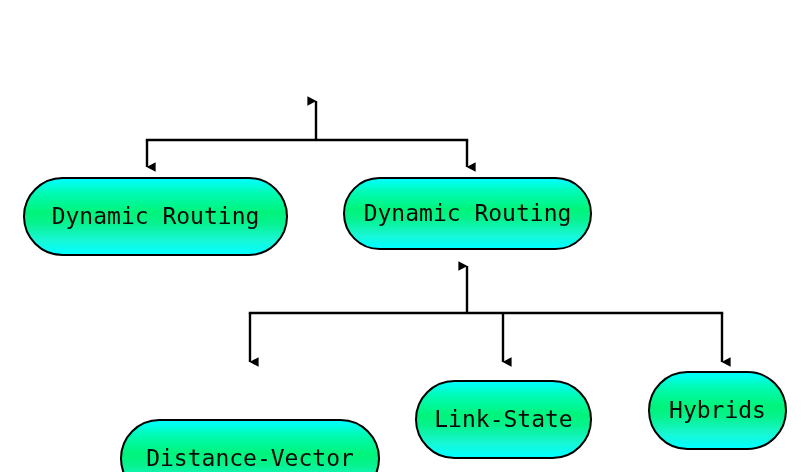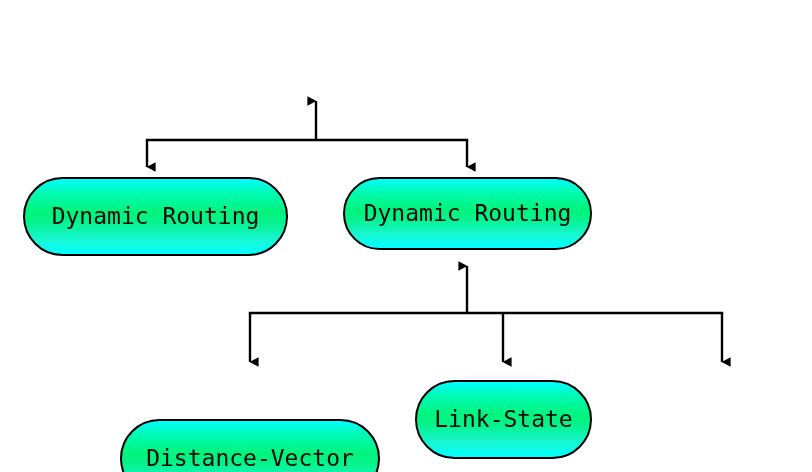--- a/index.html
+++ b/index.html
@@ -99,14 +99,17 @@
   </div>
 
   <div class="node" style="left:120px; top:371px; width:260px; height:79px;margin-top:48px;">
     <span class="node-label">Distance-Vector</span>
   </div>
 
   <div class="node" style="left:415px; top:371px; width:177px; height:79px;margin-top:9px;">
     <span class="node-label">Link-State</span>
   </div>
 
+  <div class="node" style="left:648px; top:371px; width:139px; height:79px;">
+    <span class="node-label">Hybrids</span>
+  </div>
 
 </div>
 
 </body></html>

